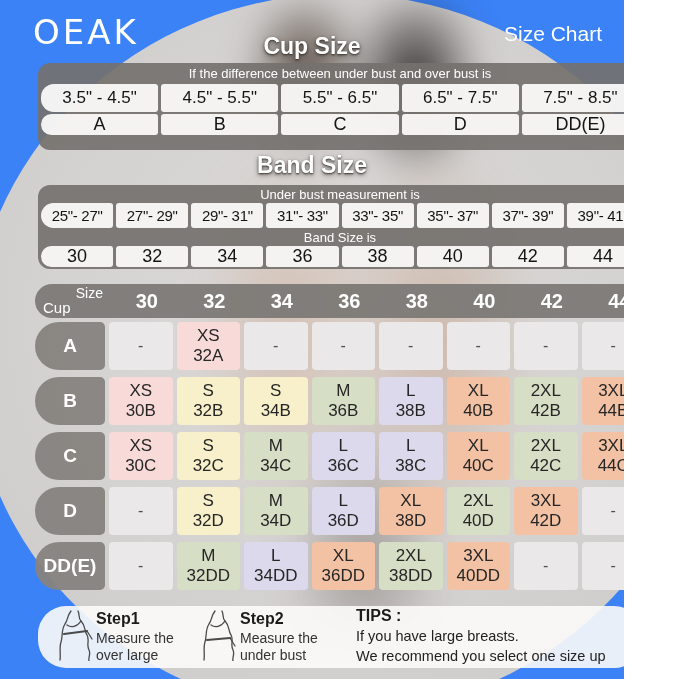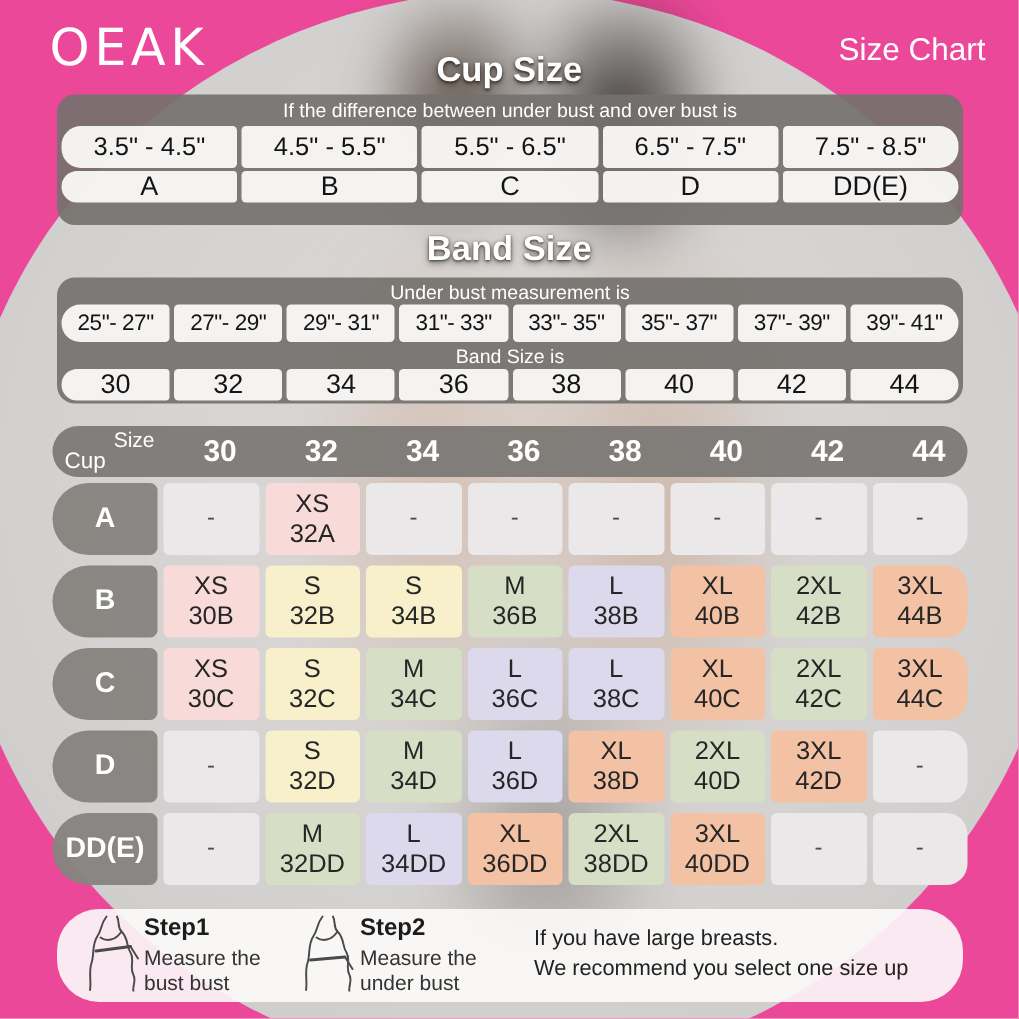--- a/index.html
+++ b/index.html
@@ -1,17 +1,17 @@
 <!DOCTYPE html>
 <html><head>
 <meta charset="utf-8">
 <style>
   html,body{margin:0;padding:0;}
-  .page{position:relative;width:679px;height:679px;overflow:hidden;
-        font-family:"Liberation Sans",sans-serif;background:#ec4899;}
+  .page{position:relative;width:624px;height:679px;overflow:hidden;
+        font-family:"Liberation Sans",sans-serif;background:#3b82f6;}
   .bg-circle{position:absolute;left:-30px;top:-6px;width:740px;height:720px;border-radius:50%;
         background:radial-gradient(circle at 50% 45%, #dddbda 0%, #d4d2d1 55%, #cac8c7 100%);}
   .photo{position:absolute;left:140px;top:0;width:420px;height:630px;filter:blur(16px);
         background:
           radial-gradient(90px 120px at 165px 70px, rgba(62,46,36,.85), transparent 70%),
           radial-gradient(100px 140px at 275px 80px, rgba(28,22,20,.9), transparent 70%),
           radial-gradient(130px 260px at 150px 330px, rgba(205,170,148,.55), transparent 75%),
           radial-gradient(140px 280px at 295px 340px, rgba(196,158,134,.55), transparent 75%),
           radial-gradient(110px 200px at 225px 560px, rgba(70,58,52,.35), transparent 75%);}
   .brand{position:absolute;left:33px;top:12px;font-family:"DejaVu Sans",sans-serif;
@@ -284,34 +284,35 @@
         <path d="M19 2 C15 7 16 11 13 15 C9 21 11 27 9 33 C7 39 9 45 8 51"></path>
         <path d="M26 2 C28 6 26 9 29 12 C34 17 32 22 35 26 C38 31 34 36 37 41 C39 45 36 49 37 52"></path>
         <path d="M29 12 C25 18 19 19 15 16"></path>
         <path d="M12 25 L35 22" stroke-width="2"></path>
         <path d="M35 22 L40 30"></path>
       </svg>
     </div>
     <div class="step">
       <div class="t">Step1</div>
       <div class="l">Measure the</div>
-      <div class="l">bust bust</div>
+      <div class="l">over large</div>
     </div>
     <div class="ficon">
       <svg width="44" height="52" viewBox="0 0 44 52">
         <path d="M19 2 C15 7 16 11 13 15 C9 21 11 27 9 33 C7 39 9 45 8 51"></path>
         <path d="M26 2 C28 6 26 9 29 12 C34 17 32 22 35 26 C38 31 34 36 37 41 C39 45 36 49 37 52"></path>
         <path d="M29 12 C25 18 19 19 15 16"></path>
         <path d="M11 31 L34 29" stroke-width="2"></path>
         <path d="M34 29 L39 37"></path>
       </svg>
     </div>
     <div class="step">
       <div class="t">Step2</div>
       <div class="l">Measure the</div>
       <div class="l">under bust</div>
     </div>
     <div class="tips">
+      <div class="t">TIPS :</div>
       <div class="l">If you have large breasts.</div>
       <div class="l">We recommend you select one size up</div>
     </div>
   </div>
 </div>
 
 </body></html>

